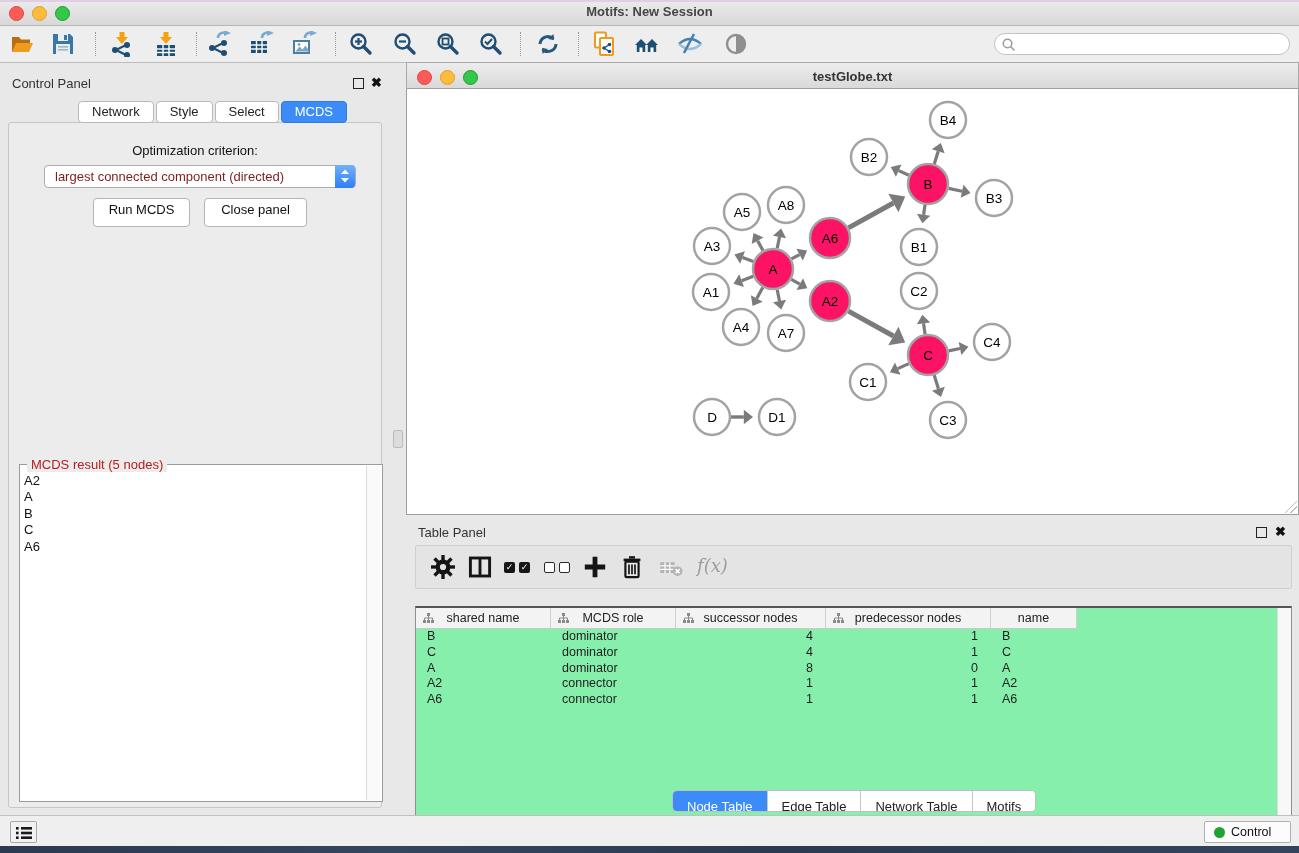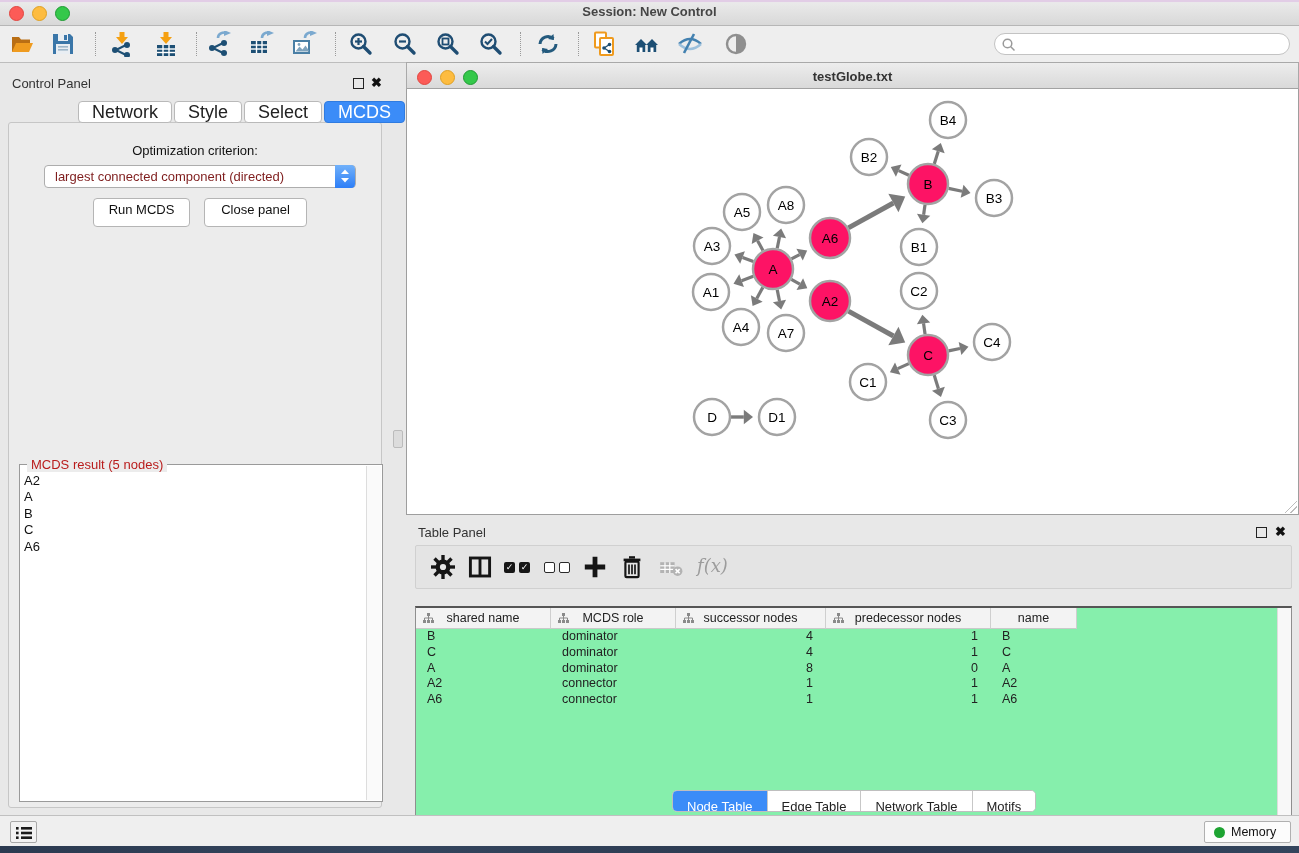--- a/index.html
+++ b/index.html
@@ -28,21 +28,21 @@
   #search-box svg{position:absolute;left:6px;top:3px;}
   
   #control-panel{position:absolute;left:0;top:69px;width:390px;height:747px;background:#e8e8e8;}
   .panel-head{position:relative;height:26px;}
   .panel-title{position:absolute;left:12px;top:7px;font-size:13px;color:#333;}
   .float-ico{position:absolute;width:9px;height:9px;border:1.6px solid #222;top:9px;}
   .close-ico{position:absolute;top:6px;font-size:13px;font-weight:bold;color:#111;}
   #control-panel .float-ico{right:26px;} #control-panel .close-ico{right:8px;}
   .cp-tabs{position:absolute;left:78px;top:32px;display:flex;gap:2px;z-index:2;}
   .cp-tab{height:20px;line-height:20px;padding:0 13px;background:#fff;
-    border:1px solid #b9b9b9;border-radius:4px;font-size:18px;color:#222;text-align:left;}
+    border:1px solid #b9b9b9;border-radius:4px;font-size:13px;color:#222;text-align:left;}
   .cp-tab.sel{background:#3b8cf8;border-color:#2f7be0;color:#fff;}
   .cp-body{position:absolute;left:8px;right:8px;top:53px;height:684px;
     background:#ececec;border:1px solid #c6c6c6;border-radius:3px;}
   .opt-label{position:absolute;left:0;right:0;top:20px;text-align:center;color:#111;}
   .dropdown{position:absolute;left:35px;top:42px;width:312px;height:23px;background:#fff;
     border:1px solid #adadad;border-radius:4px;box-sizing:border-box;}
   .dropdown .val{position:absolute;left:10px;top:3px;font-size:13px;color:#7f1d1d;}
   .dropdown .step{position:absolute;right:0;top:-1px;width:20px;height:23px;border-radius:0 4px 4px 0;
     background:linear-gradient(#71b1fa,#2d7ef7);}
   .dropdown .step svg{margin:3px 0 0 4px;}
@@ -125,21 +125,21 @@
 <body>
 
 <div id="app">
 
   <div id="titlebar">
     <div class="lights">
       <div class="light r"></div>
       <div class="light y"></div>
       <div class="light g"></div>
     </div>
-    <div class="title">Session: New Control</div>
+    <div class="title">Motifs: New Session</div>
   </div>
 
   <div id="toolbar">
     <span class="ti" style="left:9px">
       <svg viewBox="0 0 26 26">
           <path d="M3 21 V6 h7 l2 2.5 h9 v3.5" fill="#b96e14"></path>
           <path d="M3 21 L7 12 h17 l-4 9 z" fill="#ef9b1f"></path>
         </svg>
       </span>
     <span class="ti" style="left:50px">
@@ -633,18 +633,18 @@
             <rect x="5" y="1" width="11" height="2.6"></rect>
             <rect x="0" y="5.7" width="2.6" height="2.6"></rect>
             <rect x="5" y="5.7" width="11" height="2.6"></rect>
             <rect x="0" y="10.4" width="2.6" height="2.6"></rect>
             <rect x="5" y="10.4" width="11" height="2.6"></rect>
           </g>
         </svg>
     </div>
     <div id="memory-btn">
       <span id="memory-dot"></span>
-      <span>Memory</span>
+      <span>Control</span>
     </div>
   </div>
   <div id="desktop-strip"></div>
 
 </div>
 
 </body></html>

